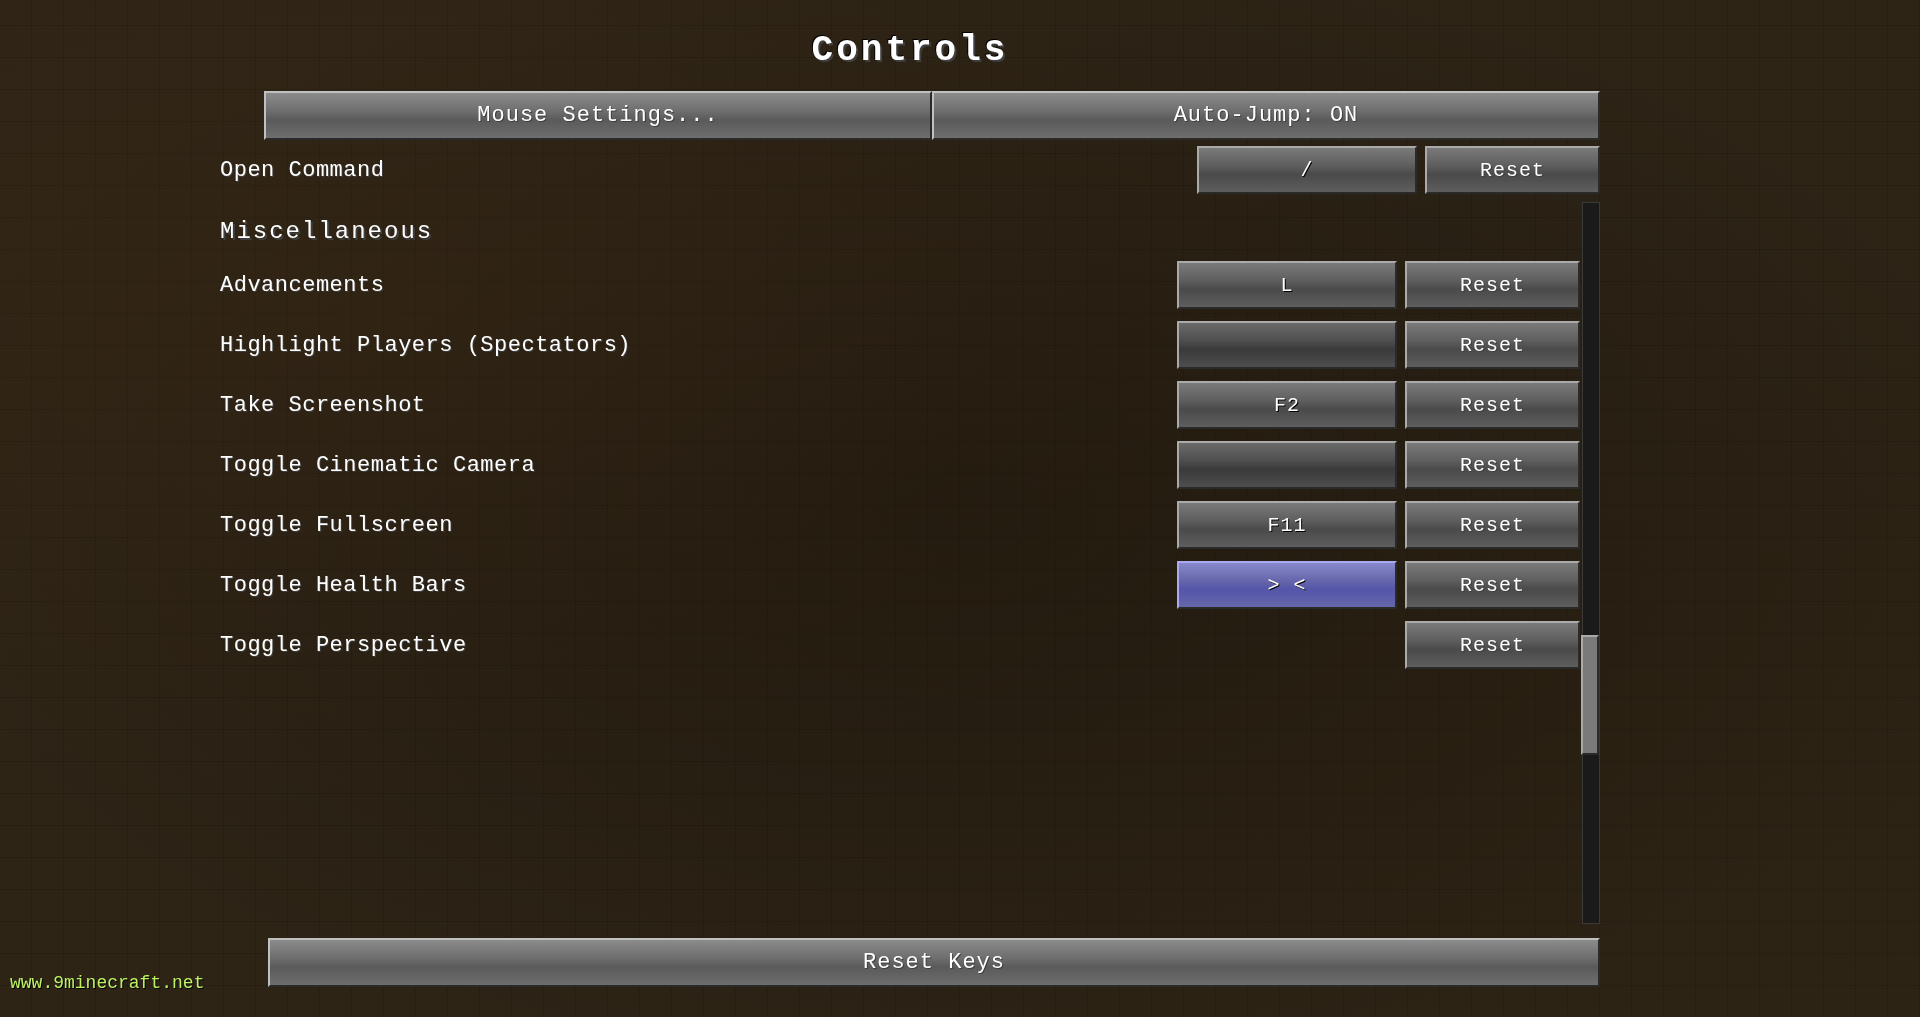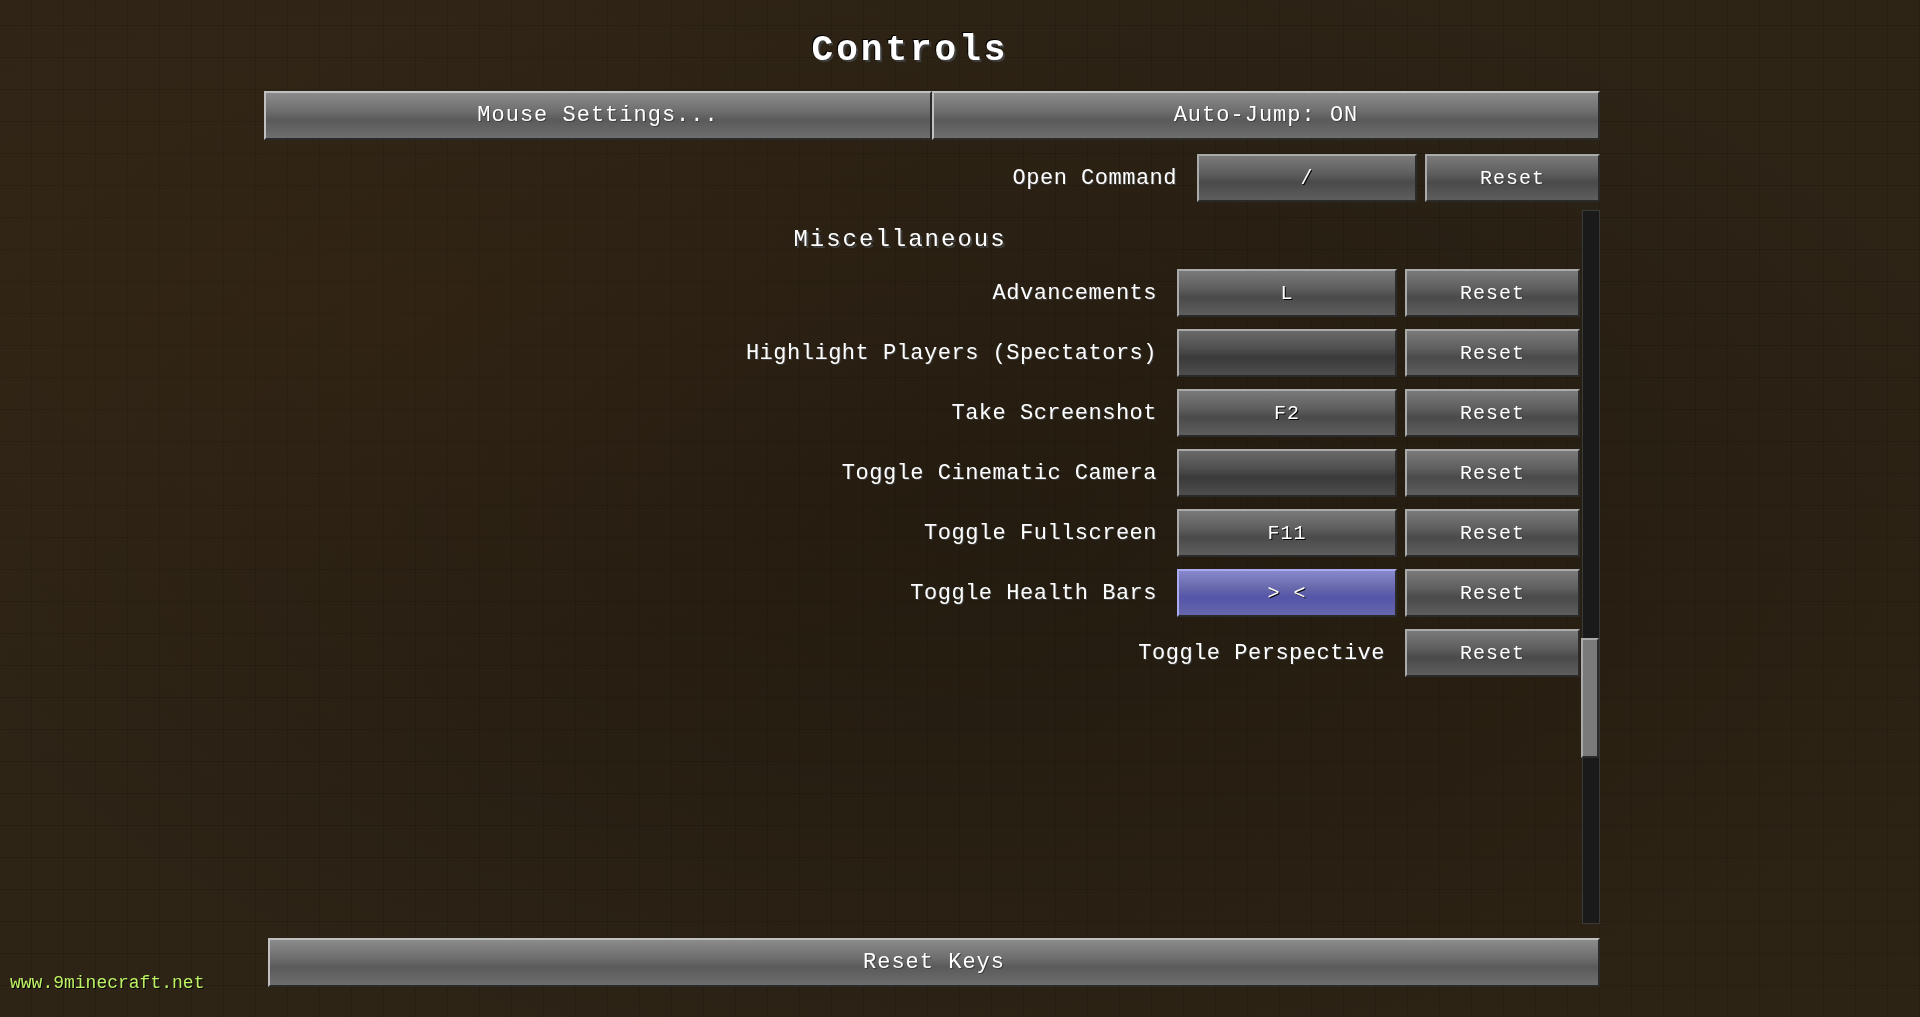--- a/index.html
+++ b/index.html
@@ -61,21 +61,21 @@
       letter-spacing: 3px;
       margin-bottom: 20px;
       text-shadow: 2px 2px 0px #3f3f3f, -1px -1px 0px #000;
       font-family: 'Courier New', monospace;
     }
 
     .top-buttons {
       display: flex;
       width: 100%;
       gap: 0;
-      margin-bottom: 10px;
+      margin-bottom: 2px;
       padding-left: 44px;
     }
 
     .mc-button {
       flex: 1;
       padding: 10px 16px;
       font-family: 'Courier New', monospace;
       font-size: 22px;
       color: #ffffff;
       background: linear-gradient(to bottom, #8b8b8b 0%, #6e6e6e 40%, #5a5a5a 60%, #6e6e6e 100%);
@@ -120,21 +120,20 @@
       background: #7a7a7a;
       border-top: 2px solid #aaaaaa;
       border-left: 2px solid #aaaaaa;
       border-right: 2px solid #2a2a2a;
       border-bottom: 2px solid #2a2a2a;
     }
 
     .section-title {
       color: #ffffff;
       font-size: 24px;
-      text-align: center;
       letter-spacing: 2px;
       margin: 16px 0 12px 0;
       text-shadow: 2px 2px 0px #3f3f3f;
       font-family: 'Courier New', monospace;
     }
 
     .keybind-row {
       display: flex;
       align-items: center;
       width: 100%;
@@ -143,21 +142,20 @@
     }
 
     .keybind-label {
       flex: 1;
       color: #ffffff;
       font-size: 22px;
       font-family: 'Courier New', monospace;
       text-shadow: 1px 1px 0px #3f3f3f;
       letter-spacing: 0.5px;
       padding-right: 20px;
-      text-align: right;
     }
 
     .keybind-key {
       width: 220px;
       height: 48px;
       display: flex;
       align-items: center;
       justify-content: center;
       font-family: 'Courier New', monospace;
       font-size: 20px;

